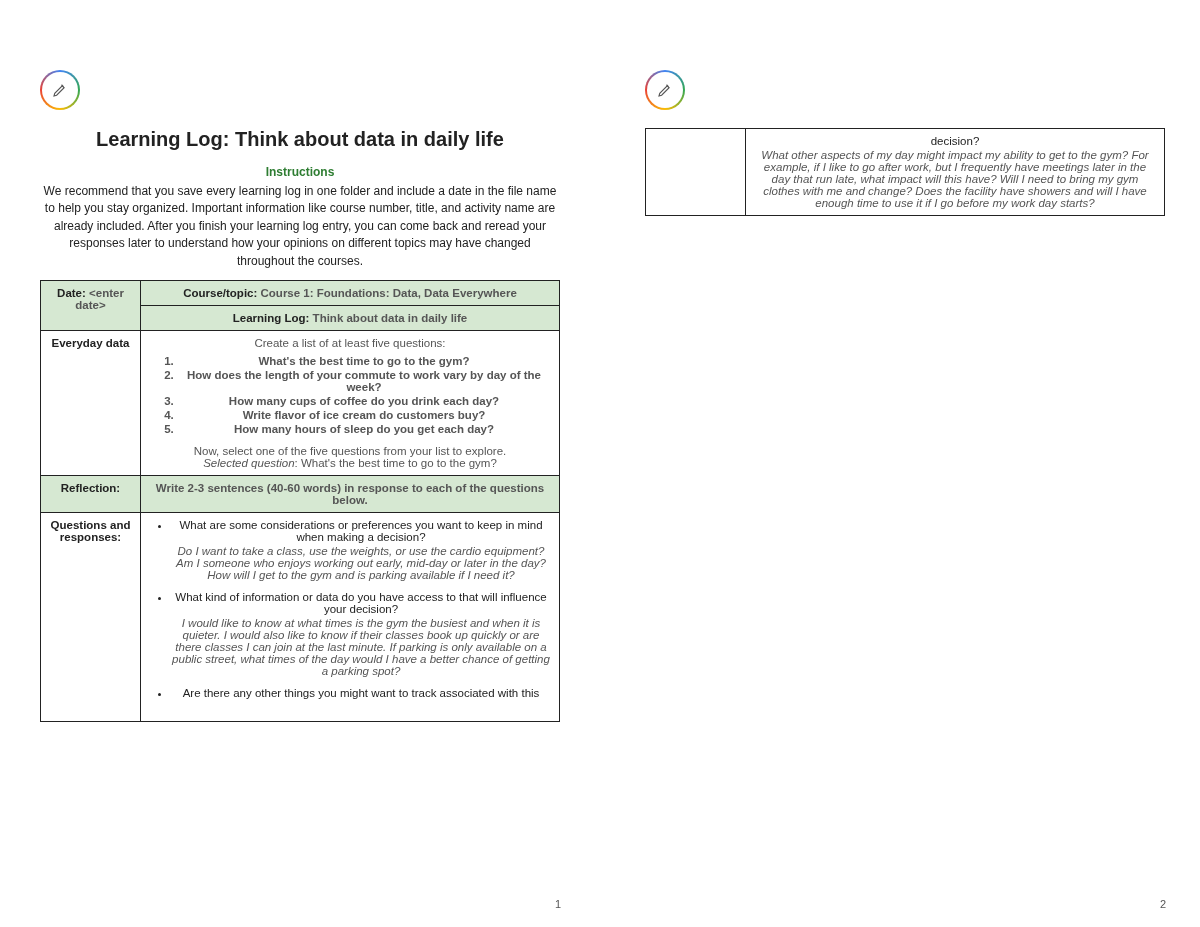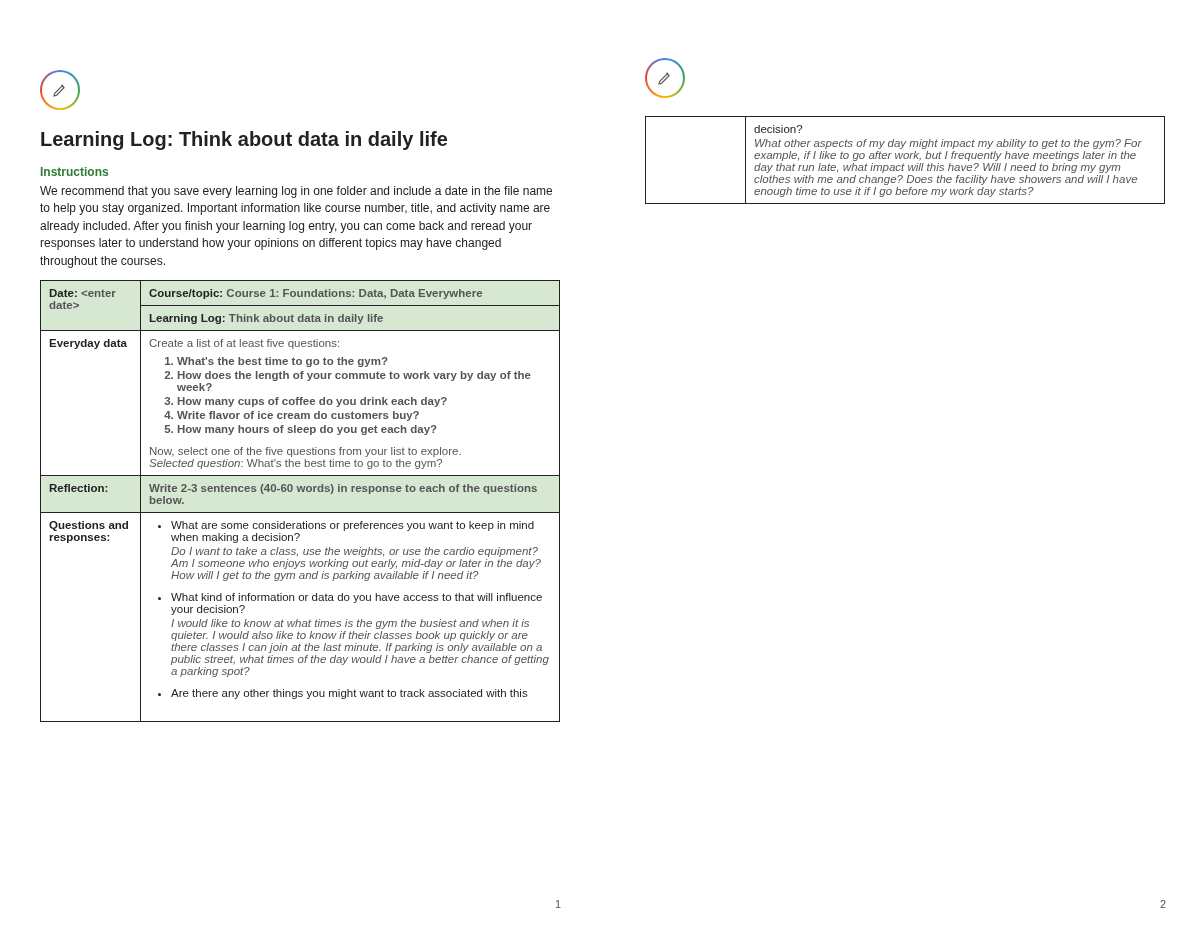--- a/index.html
+++ b/index.html
@@ -9,23 +9,24 @@
     width: 1200px;
     height: 927px;
     position: relative;
     color: #222;
     font-size: 12px;
   }
   .page {
     position: absolute;
     width: 520px;
     background: #fff;
+    text-align: center;
   }
   .page-1 { left: 40px; top: 70px; }
-  .page-2 { left: 645px; top: 58px; width: 520px; }
+  .page-2 { left: 645px; top: 70px; width: 520px; }
   .logo {
     width: 40px; height: 40px;
     border-radius: 50%;
     border: 2px solid transparent;
     background: linear-gradient(#fff,#fff) padding-box,
                 conic-gradient(#4285F4,#34A853,#FBBC05,#EA4335,#4285F4) border-box;
     display: flex; align-items: center; justify-content: center;
     margin-bottom: 18px;
   }
   .pencil {

